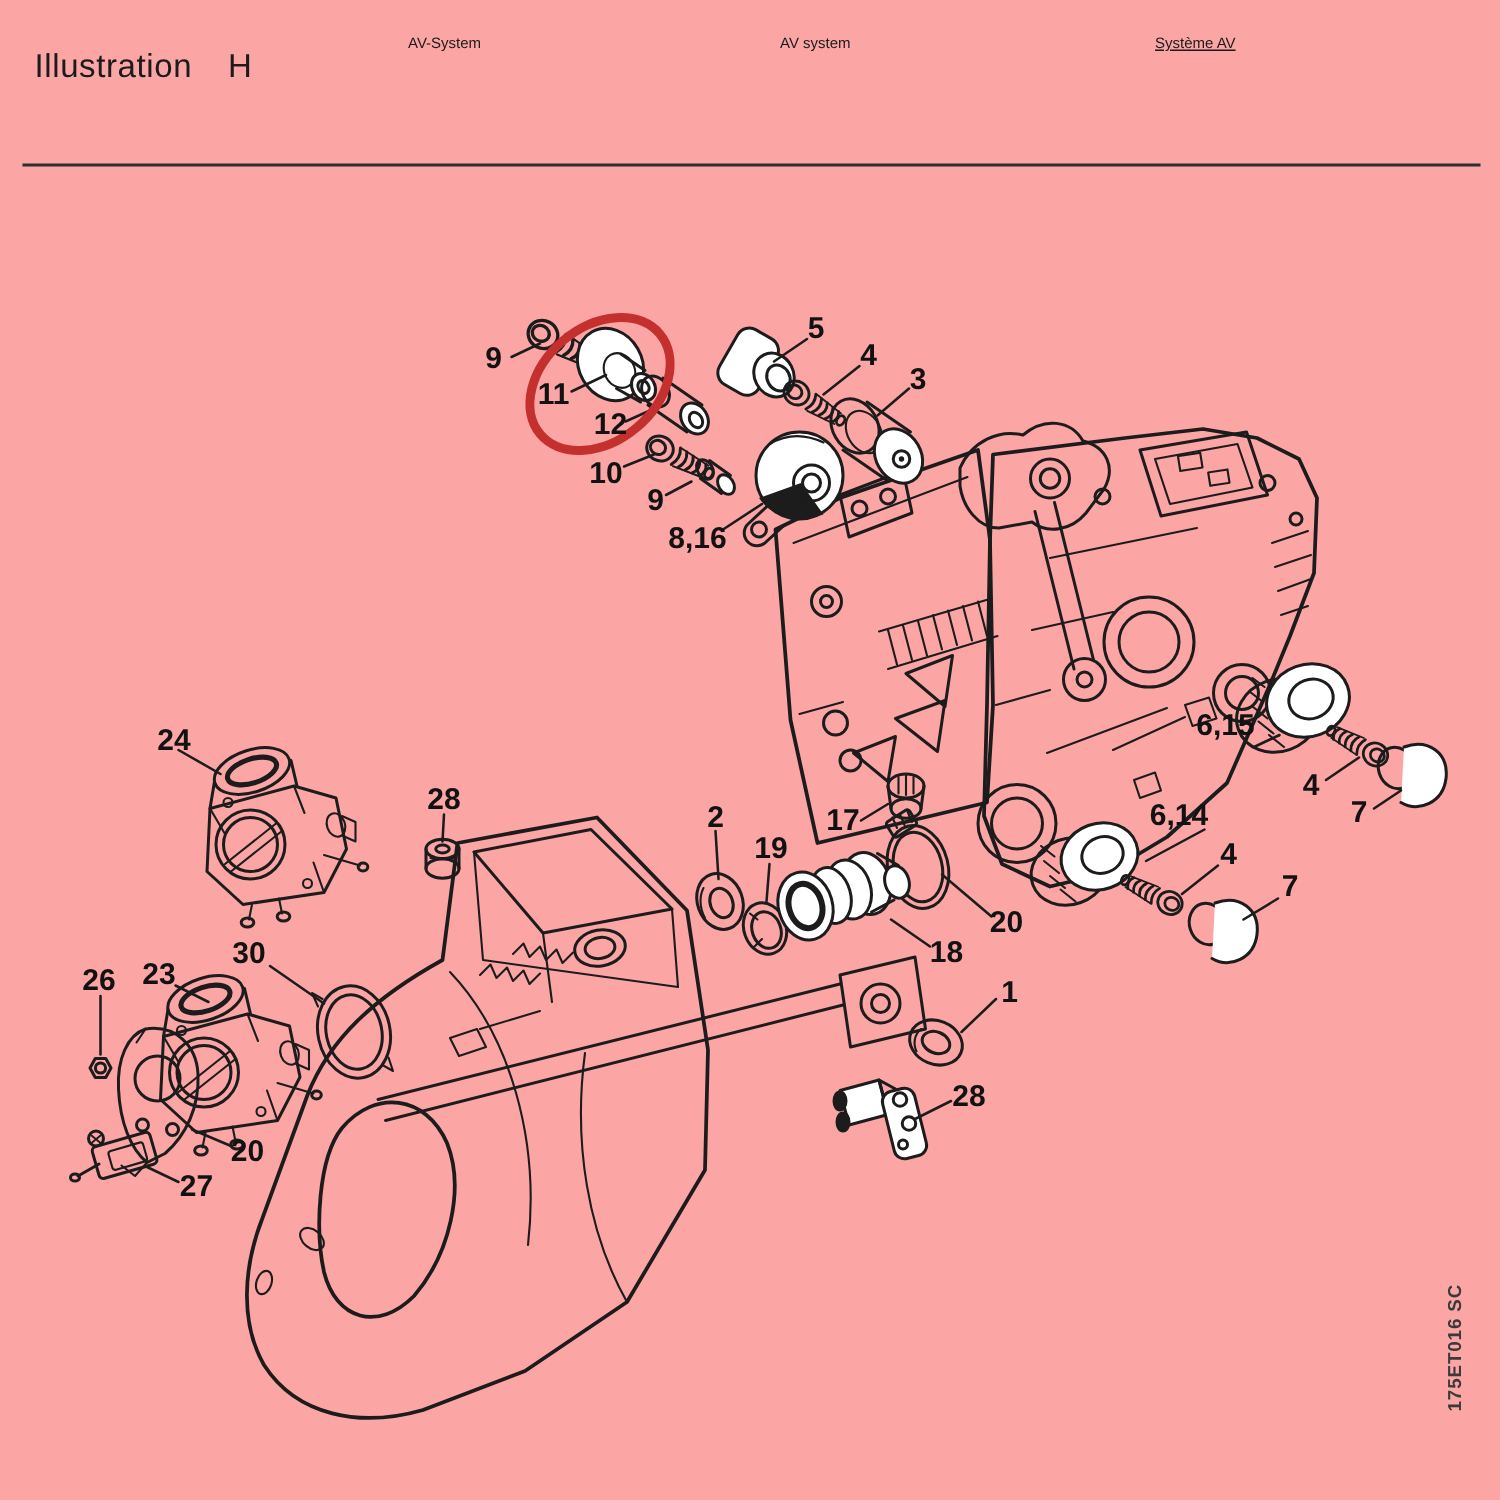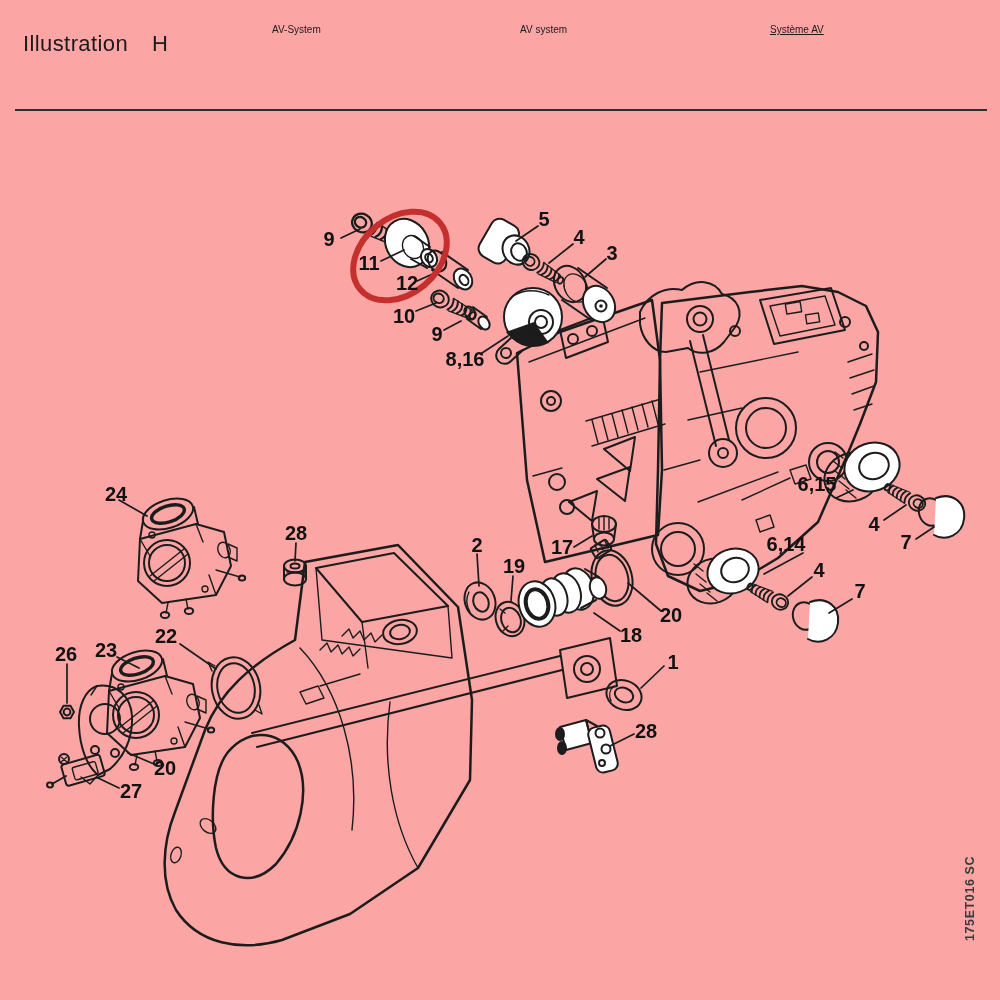--- a/index.html
+++ b/index.html
@@ -344,21 +344,21 @@
   <div class="plabel" style="left:612px;top:253px">3</div>
   <div class="plabel" style="left:116px;top:494px">24</div>
   <div class="plabel" style="left:296px;top:533px">28</div>
   <div class="plabel" style="left:477px;top:545px">2</div>
   <div class="plabel" style="left:514px;top:566px">19</div>
   <div class="plabel" style="left:562px;top:547px">17</div>
   <div class="plabel" style="left:671px;top:615px">20</div>
   <div class="plabel" style="left:631px;top:635px">18</div>
   <div class="plabel" style="left:673px;top:662px">1</div>
   <div class="plabel" style="left:646px;top:731px">28</div>
-  <div class="plabel" style="left:166px;top:636px">22</div>
+  <div class="plabel" style="left:166px;top:636px">30</div>
   <div class="plabel" style="left:106px;top:650px">23</div>
   <div class="plabel" style="left:66px;top:654px">26</div>
   <div class="plabel" style="left:165px;top:768px">20</div>
   <div class="plabel" style="left:131px;top:791px">27</div>
   <div class="plabel" style="left:817px;top:484px">6,15</div>
   <div class="plabel" style="left:874px;top:524px">4</div>
   <div class="plabel" style="left:906px;top:542px">7</div>
   <div class="plabel" style="left:786px;top:544px">6,14</div>
   <div class="plabel" style="left:819px;top:570px">4</div>
   <div class="plabel" style="left:860px;top:591px">7</div>

